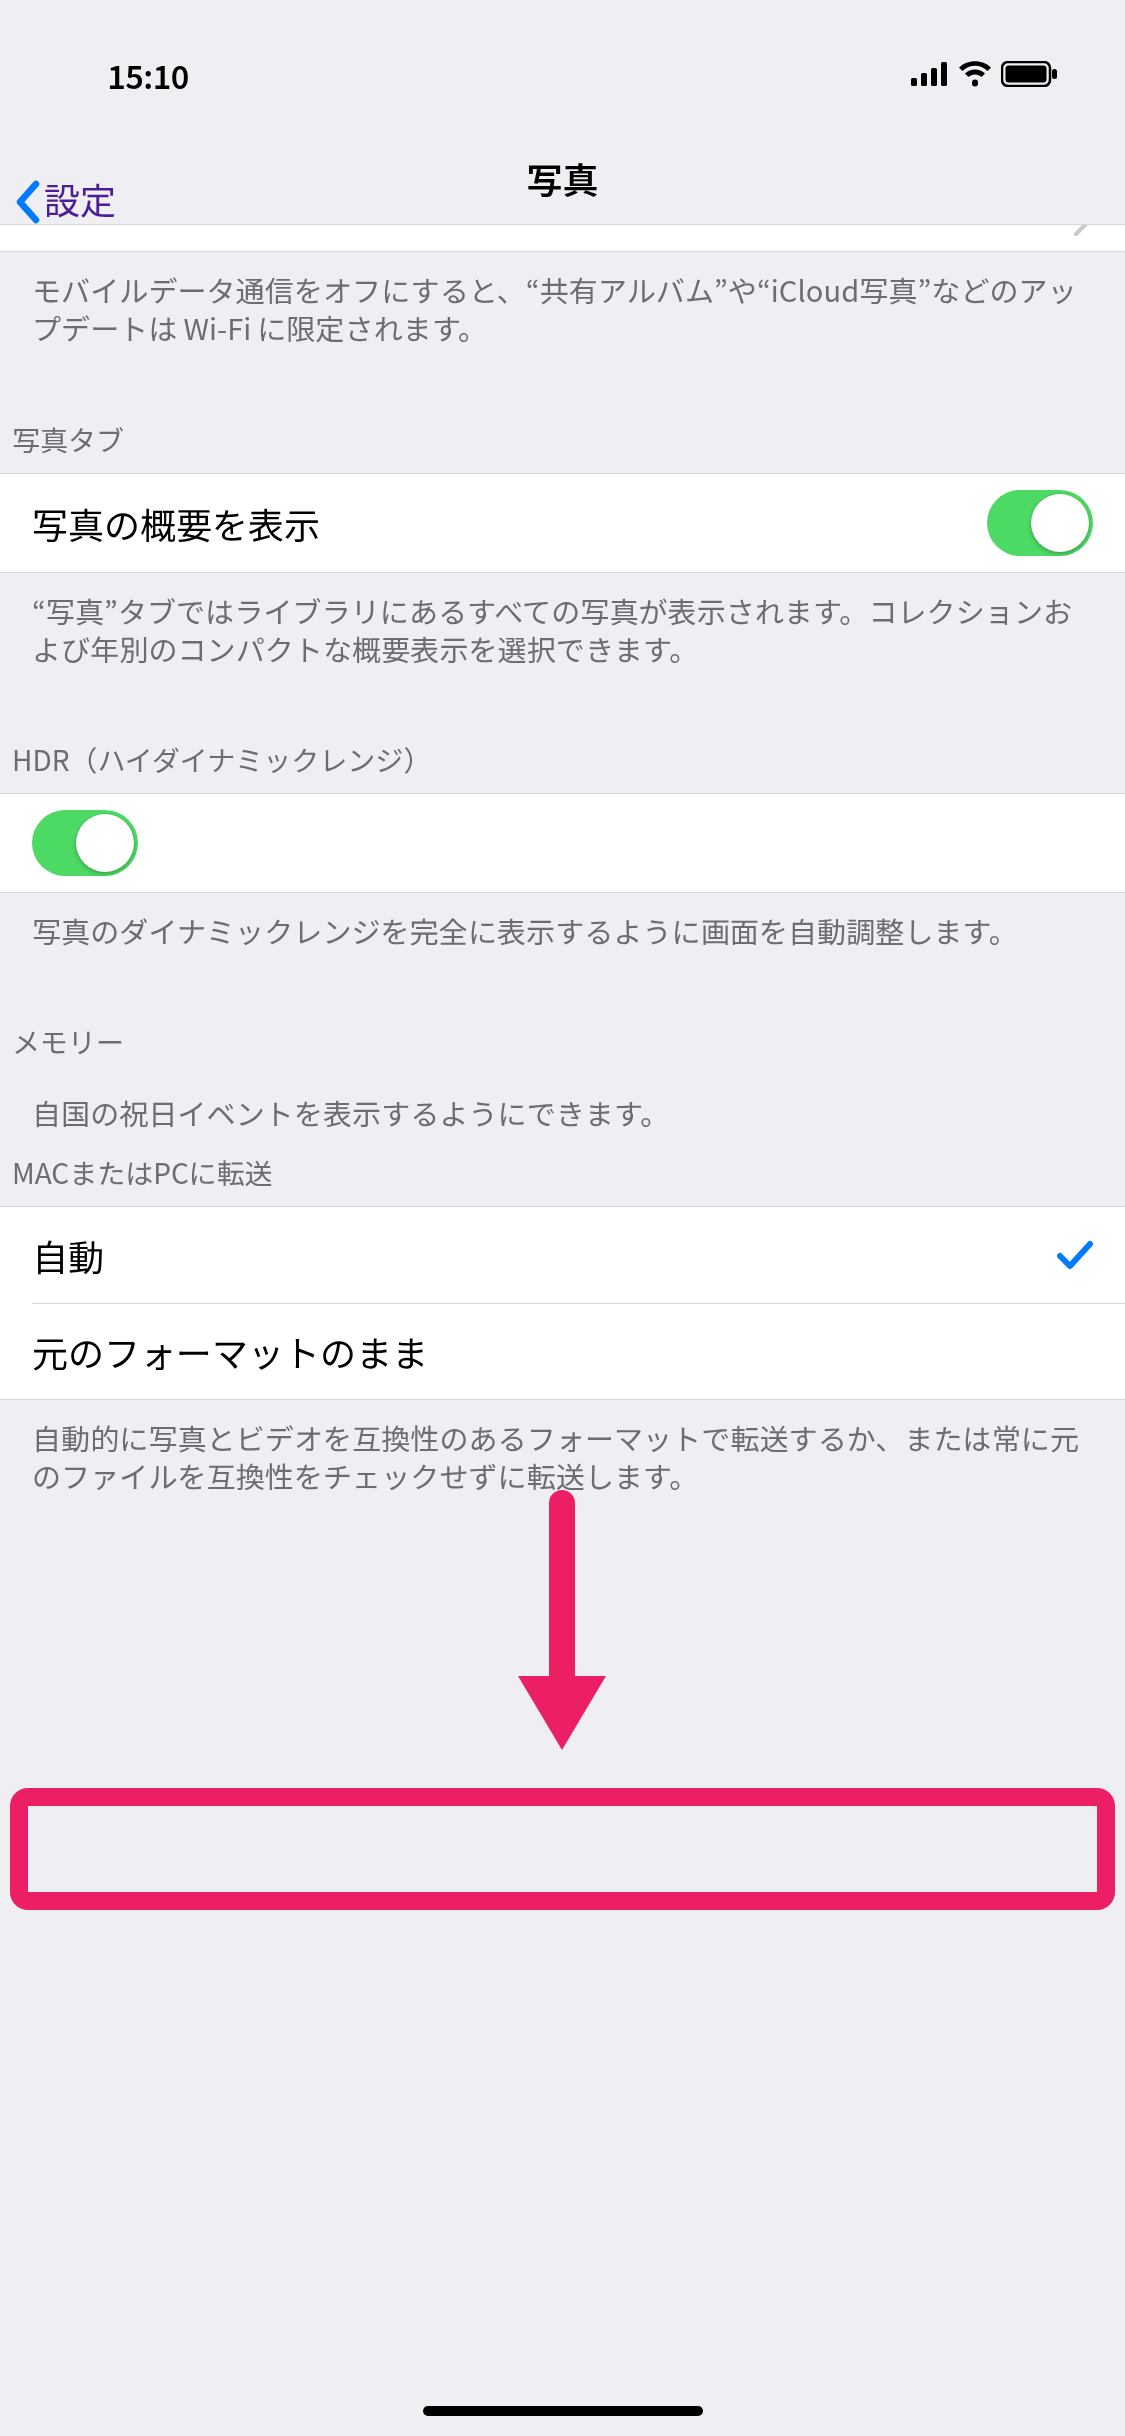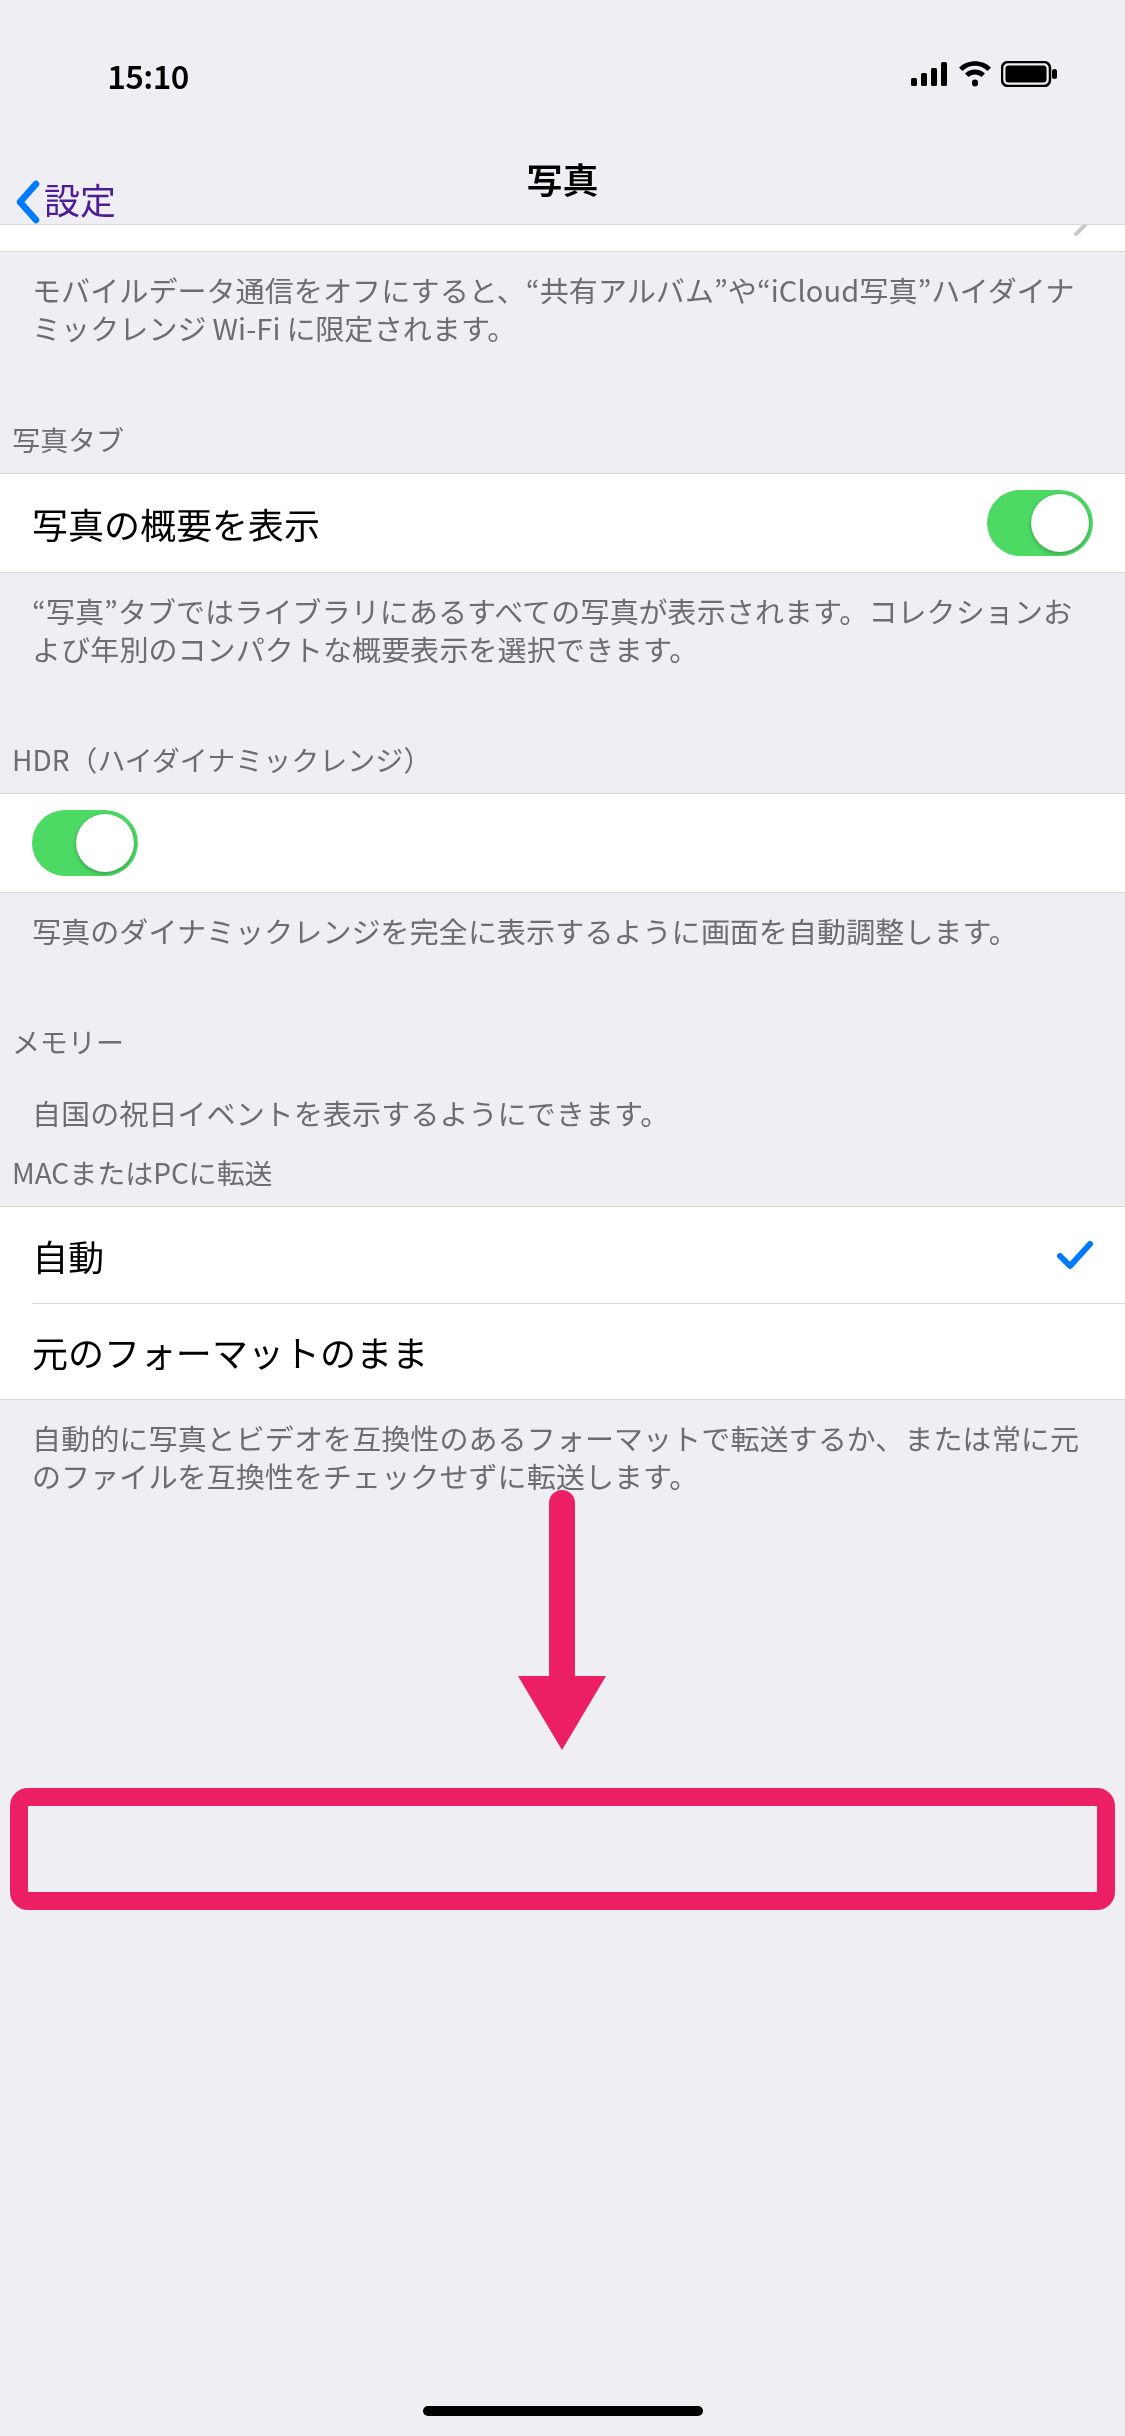--- a/index.html
+++ b/index.html
@@ -224,21 +224,21 @@
 </div>
 
 <div class="content">
 
   <div class="truncated-row">
 
     <svg class="truncated-chevron" width="18" height="30" viewBox="0 0 18 30">
       <polyline points="3,3 15,15 3,27" fill="none" stroke="#c7c7cc" stroke-width="4" stroke-linecap="round" stroke-linejoin="round"></polyline>
     </svg>
   </div>
-  <div class="footer-note">モバイルデータ通信をオフにすると、“共有アルバム”や“iCloud写真”ハイダイナミックレンジ Wi-Fi に限定されます。</div>
+  <div class="footer-note">モバイルデータ通信をオフにすると、“共有アルバム”や“iCloud写真”などのアップデートは Wi-Fi に限定されます。</div>
 
   <div class="section-header">写真タブ</div>
   <div class="cell-group">
     <div class="cell">
       <span>写真の概要を表示</span>
       <div class="toggle"></div>
     </div>
   </div>
   <div class="footer-note">“写真”タブではライブラリにあるすべての写真が表示されます。コレクションおよび年別のコンパクトな概要表示を選択できます。</div>
 

